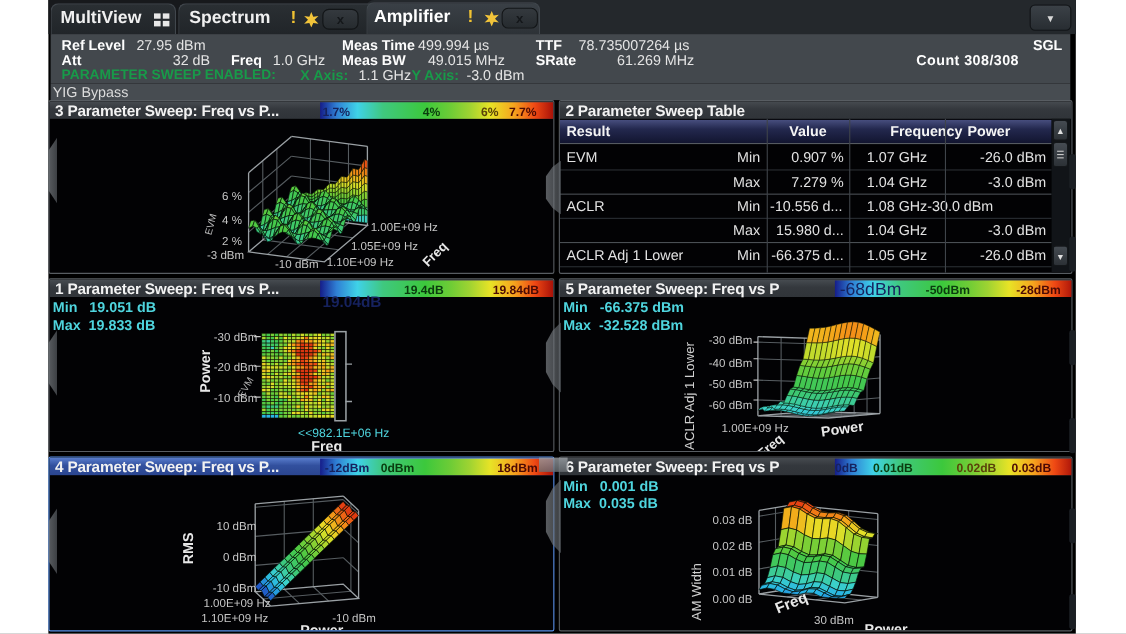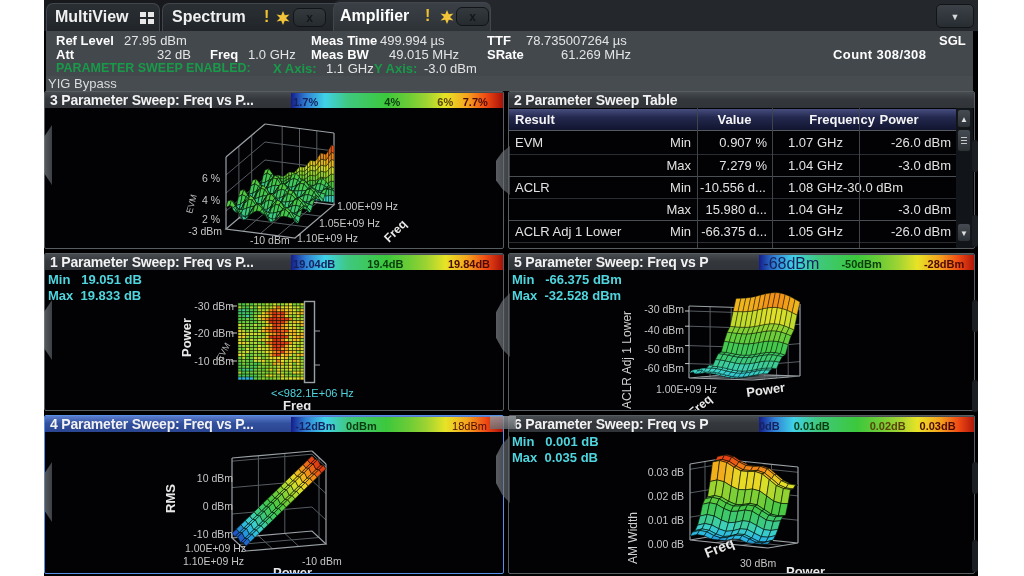--- a/index.html
+++ b/index.html
@@ -756,21 +756,21 @@
               <div style="height:1px;background:#c8c8c8;margin:2px 3px"></div>
               <div style="height:1px;background:#c8c8c8;margin:2px 3px"></div>
             </div>
           </div>
           <div style="position:absolute;left:1px;top:115px;width:14px;height:19px;background:linear-gradient(#454b52,#2c3136);border:1px solid #14171a;border-radius:3px;text-align:center;color:#e0e0e0;font-size:8px;line-height:19px">▼</div>
         </div>
       </div>
     </div>
     <div style="position:absolute;left:0px;top:253px;width:460px;height:158px;border:1px solid #585d62;border-radius:2px;background:#020204;overflow:hidden">
       <div style="position:absolute;left:0;top:0;right:0;height:16px;background:linear-gradient(#474c51,#34383d 45%,#303439);color:#f2f2f2;font-size:14px;font-weight:bold;line-height:16px"><span style="padding-left:5px;letter-spacing:-0.2px">1 Parameter Sweep: Freq vs P...</span><div style="position:absolute;left:246px;top:1px;width:212px;height:15px;background:linear-gradient(90deg,#151d8a 0%,#2f7fd4 7%,#3fd2e8 16%,#3fc87f 27%,#3cc83c 45%,#6ecc36 56%,#9ed332 64%,#e8e326 73%,#f5a51e 83%,#ef4914 92%,#a81108 100%)">
-          <span style="position:absolute;left:1%;color:#16225e;font-weight:bold;font-size:11px;top:1px">19.04dB</span>
+          <span style="position:absolute;left:1%;color:#16225e;font-weight:bold;font-size:14px;top:11px">19.04dB</span>
           <span style="position:absolute;left:36%;color:#0a3c0e;font-weight:bold;font-size:11px;top:1px">19.4dB</span>
           <span style="position:absolute;left:74%;color:#4c0a04;font-weight:bold;font-size:11px;top:1px">19.84dB</span>
         </div></div>
       <div style="position:absolute;left:3px;top:18px;color:#4fd5de;font-size:13px;font-weight:bold;line-height:16px;white-space:pre">Min   19.051 dB
 Max  19.833 dB</div>
       <svg width="458" height="156" style="position:absolute;left:0;top:0" font-family="Liberation Sans, sans-serif">
         <rect x="193.0" y="49.0" width="3.88" height="2.96" fill="#61cb3e" stroke="#141404" stroke-width="0.5"></rect>
         <rect x="196.9" y="49.0" width="3.88" height="2.96" fill="#44c84d" stroke="#141404" stroke-width="0.5"></rect>
         <rect x="200.8" y="49.0" width="3.88" height="2.96" fill="#77cf37" stroke="#141404" stroke-width="0.5"></rect>
         <rect x="204.6" y="49.0" width="3.88" height="2.96" fill="#45c847" stroke="#141404" stroke-width="0.5"></rect>
@@ -1478,21 +1478,21 @@
         <text x="122.0" y="155.0" font-size="12" fill="#d0d0d0" text-anchor="start" font-weight="normal" transform="rotate(-90 122.0 155.0)">ACLR Adj 1 Lower</text>
         <text x="147.0" y="139.0" font-size="10.5" fill="#c6c6c6" text-anchor="start" font-weight="normal">1.00E+09 Hz</text>
         <text x="238.0" y="143.0" font-size="13" fill="#e8e8e8" text-anchor="start" font-weight="bold" transform="rotate(-8 238.0 143.0)">Power</text>
         <text x="184.0" y="163.0" font-size="12" fill="#e8e8e8" text-anchor="start" font-weight="bold" transform="rotate(-40 184.0 163.0)">Freq</text>
       </svg>
     </div>
     <div style="position:absolute;left:0px;top:415px;width:460px;height:159px;border:1px solid #5890e8;border-radius:2px;background:#020204;overflow:hidden">
       <div style="position:absolute;left:0;top:0;right:0;height:16px;background:linear-gradient(#5a7ece,#32509e 45%,#2a4590);color:#f2f2f2;font-size:14px;font-weight:bold;line-height:16px"><span style="padding-left:5px;letter-spacing:-0.2px">4 Parameter Sweep: Freq vs P...</span><div style="position:absolute;left:246px;top:1px;width:212px;height:15px;background:linear-gradient(90deg,#151d8a 0%,#2f7fd4 7%,#3fd2e8 16%,#3fc87f 27%,#3cc83c 45%,#6ecc36 56%,#9ed332 64%,#e8e326 73%,#f5a51e 83%,#ef4914 92%,#a81108 100%)">
           <span style="position:absolute;left:2%;color:#16225e;font-weight:bold;font-size:11px;top:1px">-12dBm</span>
           <span style="position:absolute;left:26%;color:#0a3c0e;font-weight:bold;font-size:11px;top:1px">0dBm</span>
-          <span style="position:absolute;left:76%;color:#4c0a04;font-weight:normal;font-size:11px;top:1px">18dBm</span>
+          <span style="position:absolute;left:76%;color:#4c0a04;font-weight:bold;font-size:11px;top:1px">18dBm</span>
         </div></div>
       <svg width="458" height="157" style="position:absolute;left:0;top:0" font-family="Liberation Sans, sans-serif">
         <line x1="227.4" y1="132.7" x2="213.4" y2="119.7" stroke="#565c60" stroke-width="1.0"></line>
         <line x1="253.8" y1="130.4" x2="239.8" y2="117.4" stroke="#565c60" stroke-width="1.0"></line>
         <line x1="194.0" y1="128.5" x2="274.0" y2="121.5" stroke="#565c60" stroke-width="1.0"></line>
         <line x1="187.0" y1="98.0" x2="267.0" y2="91.0" stroke="#565c60" stroke-width="1.0"></line>
         <line x1="187.0" y1="71.6" x2="267.0" y2="64.6" stroke="#565c60" stroke-width="1.0"></line>
         <line x1="187.0" y1="45.2" x2="267.0" y2="38.2" stroke="#565c60" stroke-width="1.0"></line>
         <line x1="213.4" y1="119.7" x2="213.4" y2="39.7" stroke="#565c60" stroke-width="1.0"></line>
         <line x1="239.8" y1="117.4" x2="239.8" y2="37.4" stroke="#565c60" stroke-width="1.0"></line>

